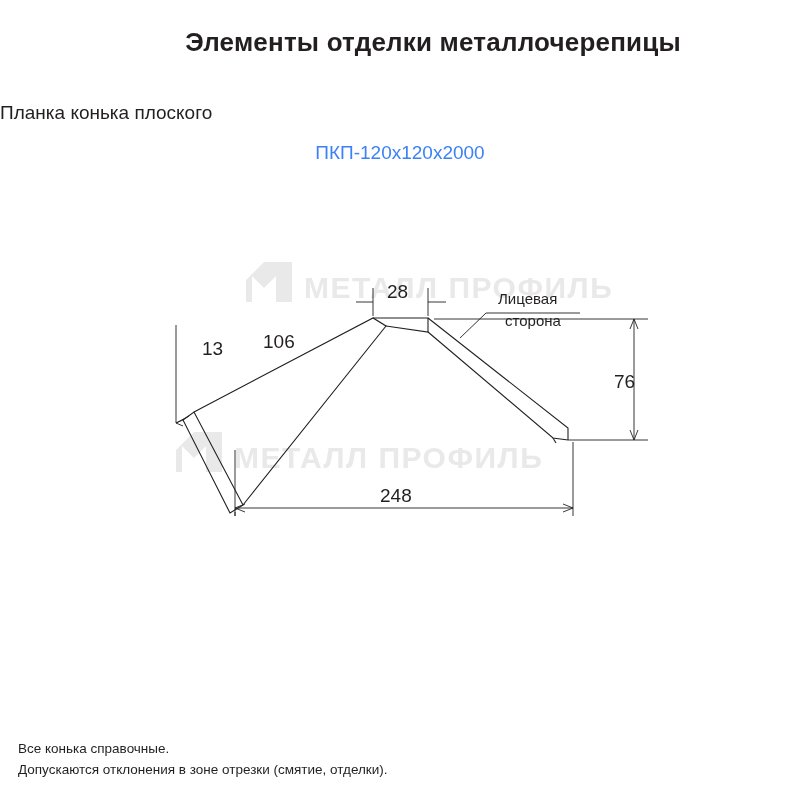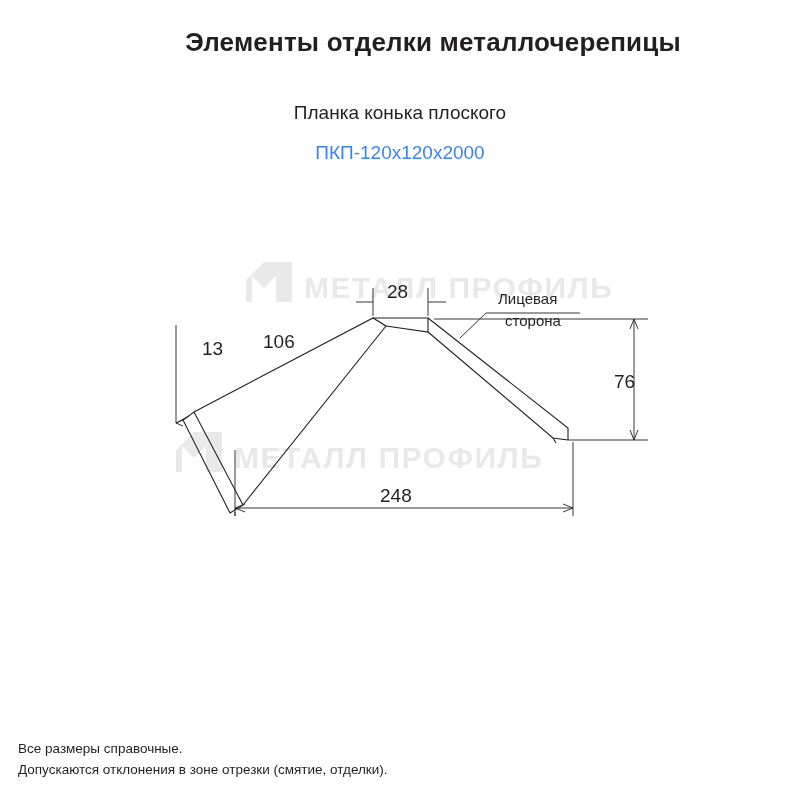--- a/index.html
+++ b/index.html
@@ -30,21 +30,21 @@
     font-weight: bold;
     letter-spacing: 0.2px;
     color: #231f20;
     margin-left: 33px;
   }
   .subtitle {
     position: absolute;
     top: 102px;
     left: 0;
     width: 800px;
-    text-align: center;
+    text-align: left;
     font-size: 19px;
     color: #231f20;
   }
   .subtitle2 {
     position: absolute;
     top: 142px;
     left: 0;
     width: 800px;
     text-align: center;
     font-size: 19px;
@@ -184,17 +184,17 @@
       <g>
         <path class="dim" d="M452 158 L478 133 L572 133"></path>
         <text class="labeltext" x="490" y="124">Лицевая</text>
         <text class="labeltext" x="497" y="146">сторона</text>
       </g>
 
     </svg>
   </div>
 
   <div class="footer">
-    <div>Все размеры справочные.</div>
+    <div>Все конька справочные.</div>
     <div>Допускаются отклонения в зоне отрезки (смятие, отделки).</div>
   </div>
 
 </div>
 
 </body></html>

